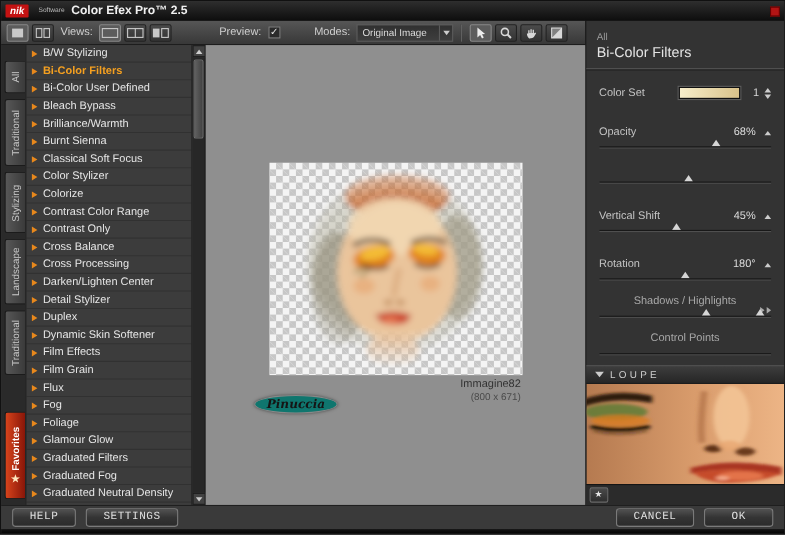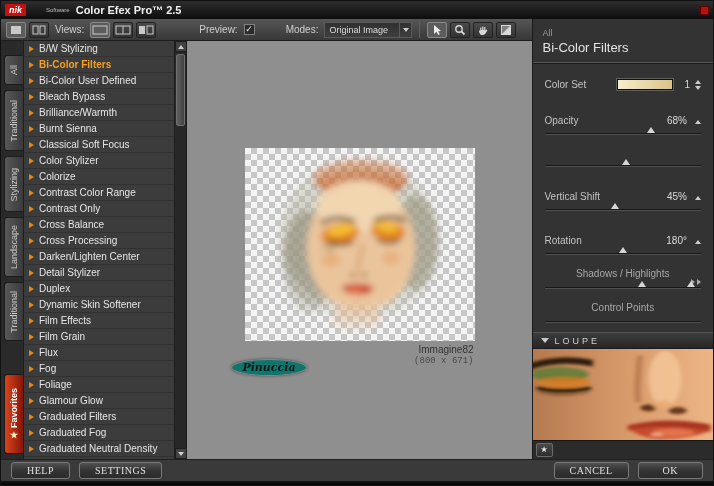--- a/index.html
+++ b/index.html
@@ -3,21 +3,21 @@
 <meta charset="utf-8">
 <style>
   * { margin:0; padding:0; box-sizing:border-box; }
   html,body { background:#555; }
   .app{ width:714px; height:486px; position:relative; background:#3a3a3a;
         font-family:"Liberation Sans",sans-serif; font-size:10px; color:#ddd;
         overflow:hidden; border:1px solid #111; }
   
   .titlebar{ height:18px; background:linear-gradient(#2e2e2e,#0d0d0d);
              display:flex; align-items:center; gap:6px; padding:0 4px; }
-  .logo{ display:flex; align-items:center; gap:20px; }
+  .logo{ display:flex; align-items:center; gap:9px; }
   .logo-red{ background:#c41212; color:#fff; font-weight:bold; font-style:italic;
              font-size:9px; padding:1px 4px; border-radius:1px; }
   .logo-sub{ color:#bbb; font-size:6px; }
   .title{ color:#f0f0f0; font-weight:bold; font-size:11px; }
   .close{ margin-left:auto; width:9px; height:9px; background:#b21414; border:1px solid #600; }
   
   .bodyrow{ display:flex; height:440px; }
   .left-col{ width:532px; display:flex; flex-direction:column; }
   
   .toolbar{ height:22px; background:linear-gradient(#565656,#383838);
@@ -76,21 +76,21 @@
   .checker{ position:absolute; left:58px; top:107px; width:230px; height:193px;
     background-color:#f4f4f4;
     background-image:
       linear-gradient(45deg,#c7c7c7 25%,transparent 25%,transparent 75%,#c7c7c7 75%),
       linear-gradient(45deg,#c7c7c7 25%,transparent 25%,transparent 75%,#c7c7c7 75%);
     background-size:12px 12px; background-position:0 0,6px 6px; }
   .facewrap{ position:absolute; inset:0;
     -webkit-mask-image:radial-gradient(ellipse 58% 56% at 50% 48%, #000 55%, transparent 88%);
     mask-image:radial-gradient(ellipse 58% 56% at 50% 48%, #000 55%, transparent 88%); }
   .img-title{ position:absolute; top:303px; right:58px; color:#333; font-size:10px; }
-  .img-size{ position:absolute; top:315px; right:58px; color:#4a4a4a; font-size:9px;font-family:Liberation Mono, monospace; }
+  .img-size{ position:absolute; top:315px; right:58px; color:#4a4a4a; font-size:9px; }
   .watermark{ position:absolute; left:44px; top:318px; width:76px; height:17px; background:#0f766e;
               border:1px solid #888; border-radius:50%; box-shadow:0 0 3px rgba(0,0,0,.5);
               display:flex; align-items:center; justify-content:center;
               font-family:"DejaVu Serif",serif; font-style:italic; font-weight:bold;
               font-size:11px; color:#151515; }
   
   .right-panel{ width:182px; background:#333; border-left:1px solid #191919;
                 display:flex; flex-direction:column; }
   .rp-header{ padding:9px 10px 7px; border-bottom:1px solid #565656; box-shadow:0 1px 0 #1c1c1c; }
   .rp-cat{ color:#9a9a9a; font-size:9px; }
@@ -130,21 +130,21 @@
                display:flex; align-items:center; padding:0 3px; }
   .pin-btn{ width:17px; height:14px; background:linear-gradient(#4a4a4a,#2e2e2e);
             border:1px solid #6a6a6a; border-radius:2px; display:flex; align-items:center;
             justify-content:center; color:#e8e8e8; font-size:8px; line-height:1; }
   
   .footer{ height:22px; background:#3a3a3a; border-top:1px solid #1f1f1f;
            display:flex; align-items:center; justify-content:space-between; padding:0 10px; }
   .fgroup{ display:flex; gap:9px; }
   .btn{ height:17px; padding:0 15px; background:linear-gradient(#515151,#343434 50%,#2b2b2b);
         border:1px solid #7a7a7a; border-radius:3px; color:#e0e0e0; font-size:10px;
-        font-family:Liberation Serif, serif; display:flex; align-items:center;
+        font-family:Liberation Mono, monospace; display:flex; align-items:center;
         letter-spacing:.5px; }
   .bottomstrip{ height:5px; background:linear-gradient(#141414,#000); }
   svg{ display:block; }
 </style>
 </head>
 <body>
 
 <div class="app">
 
   <div class="titlebar">

